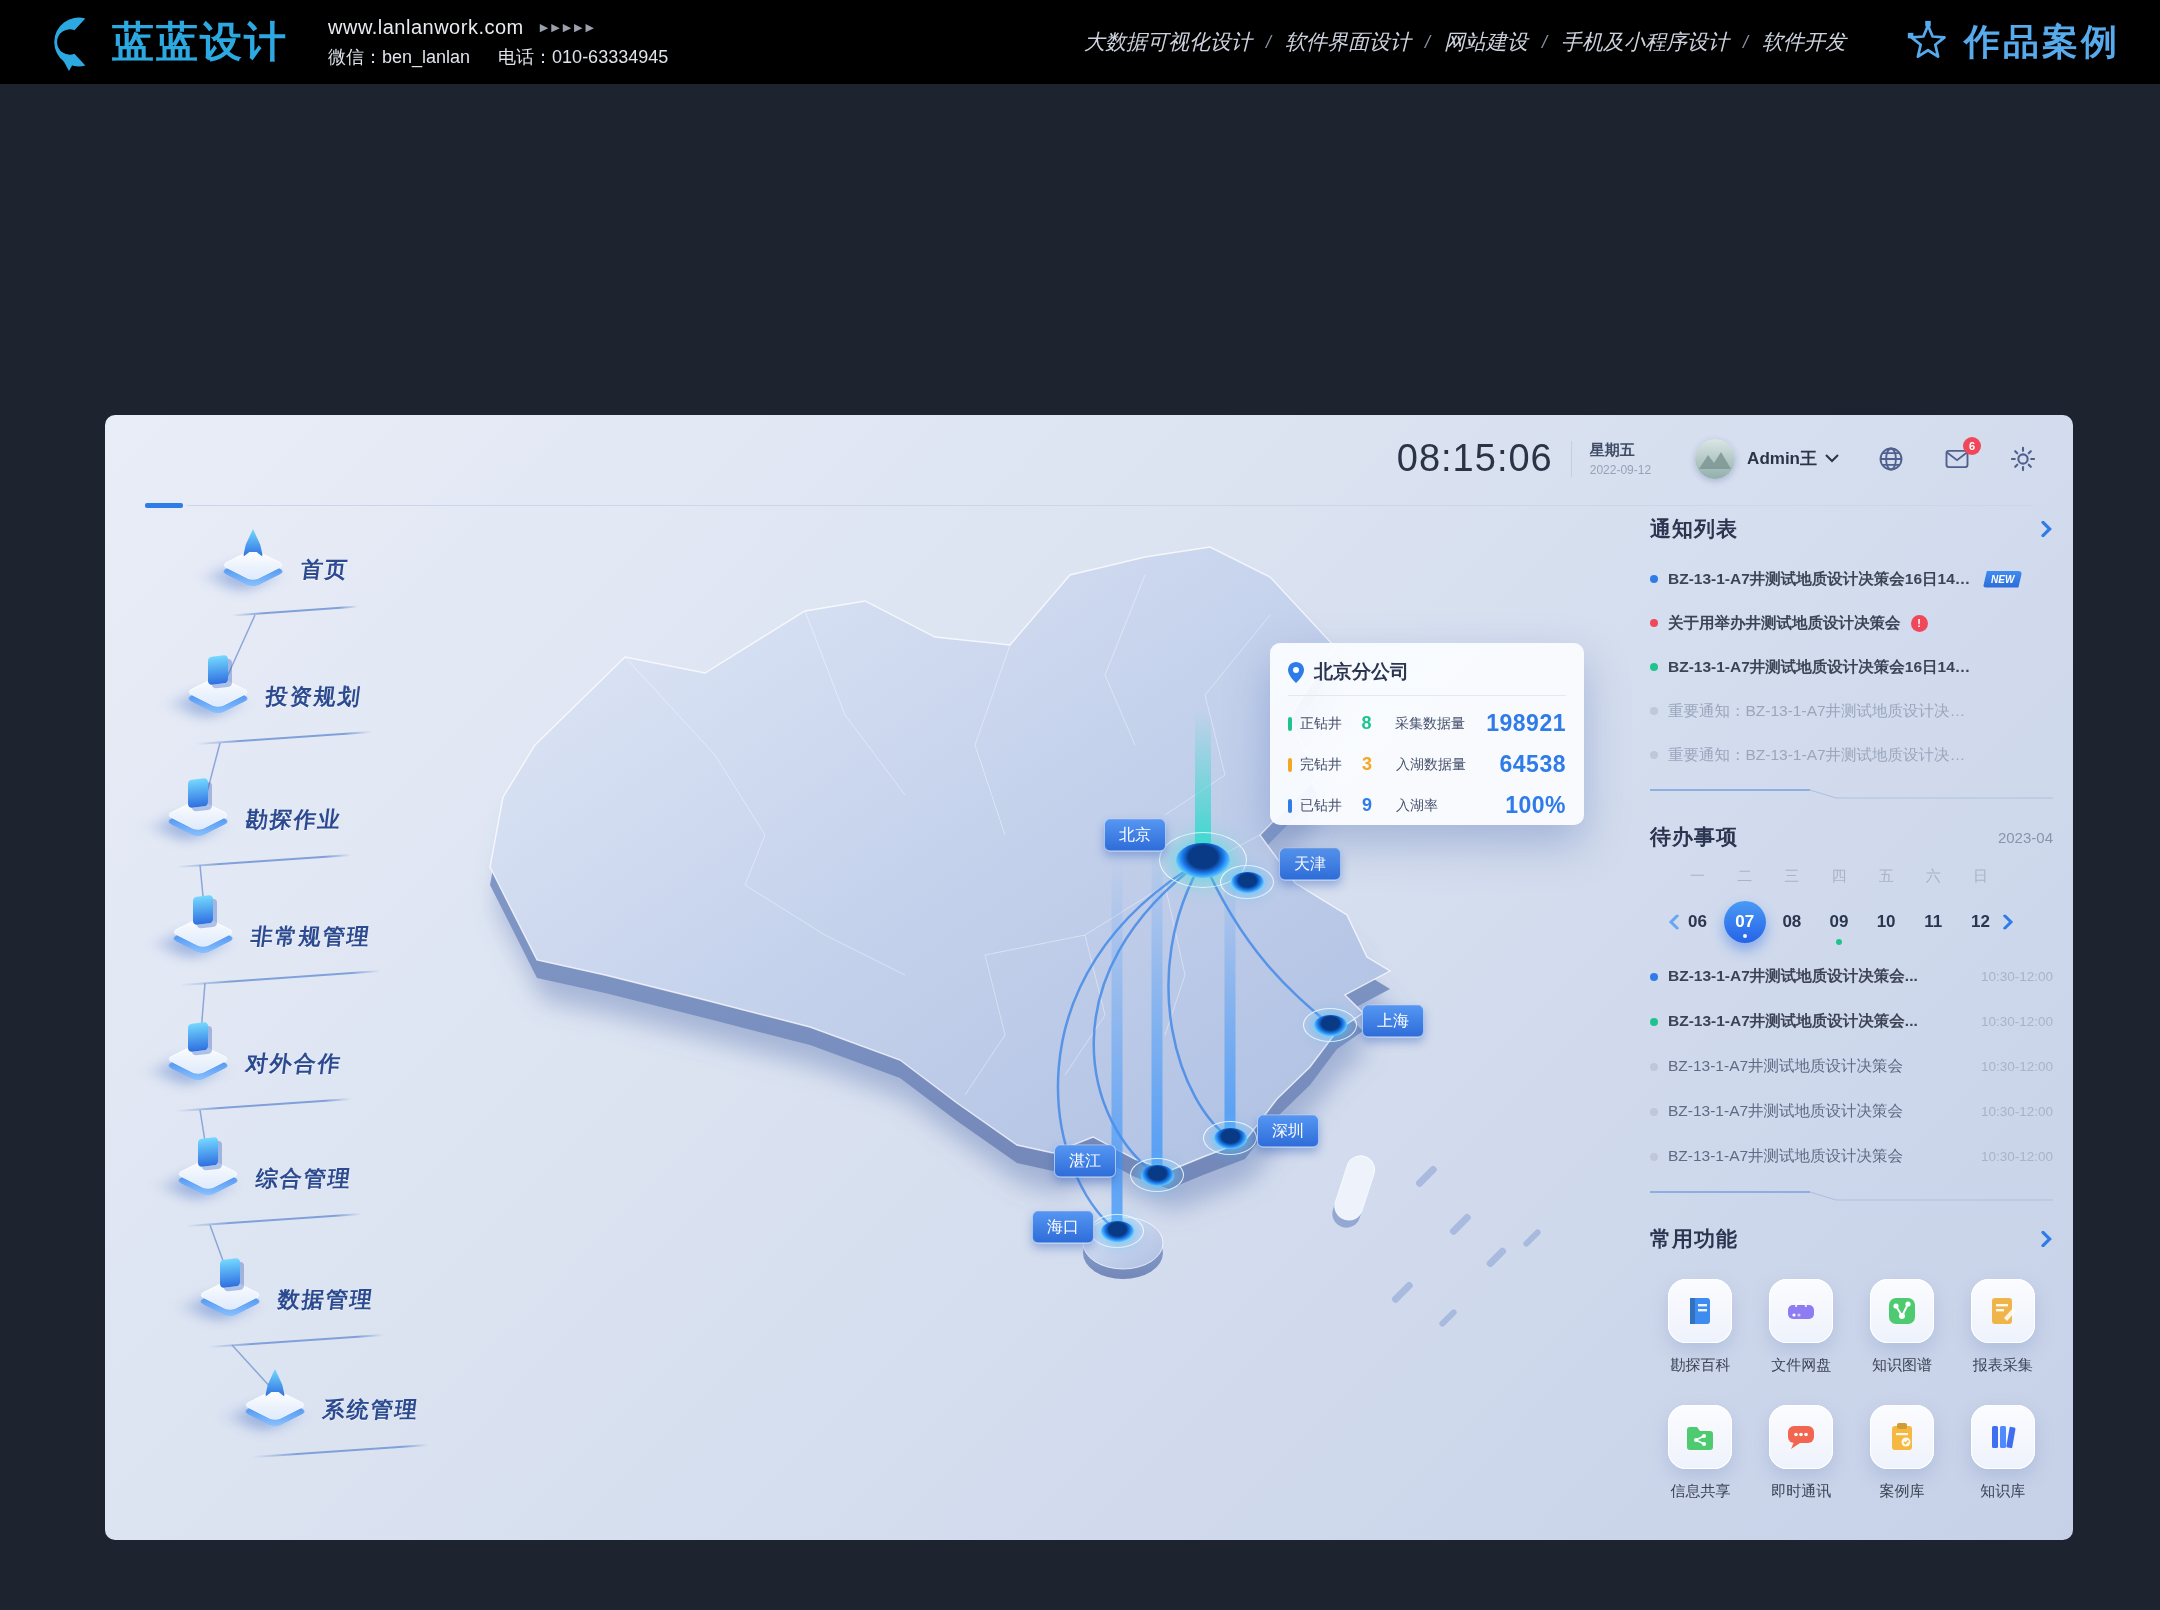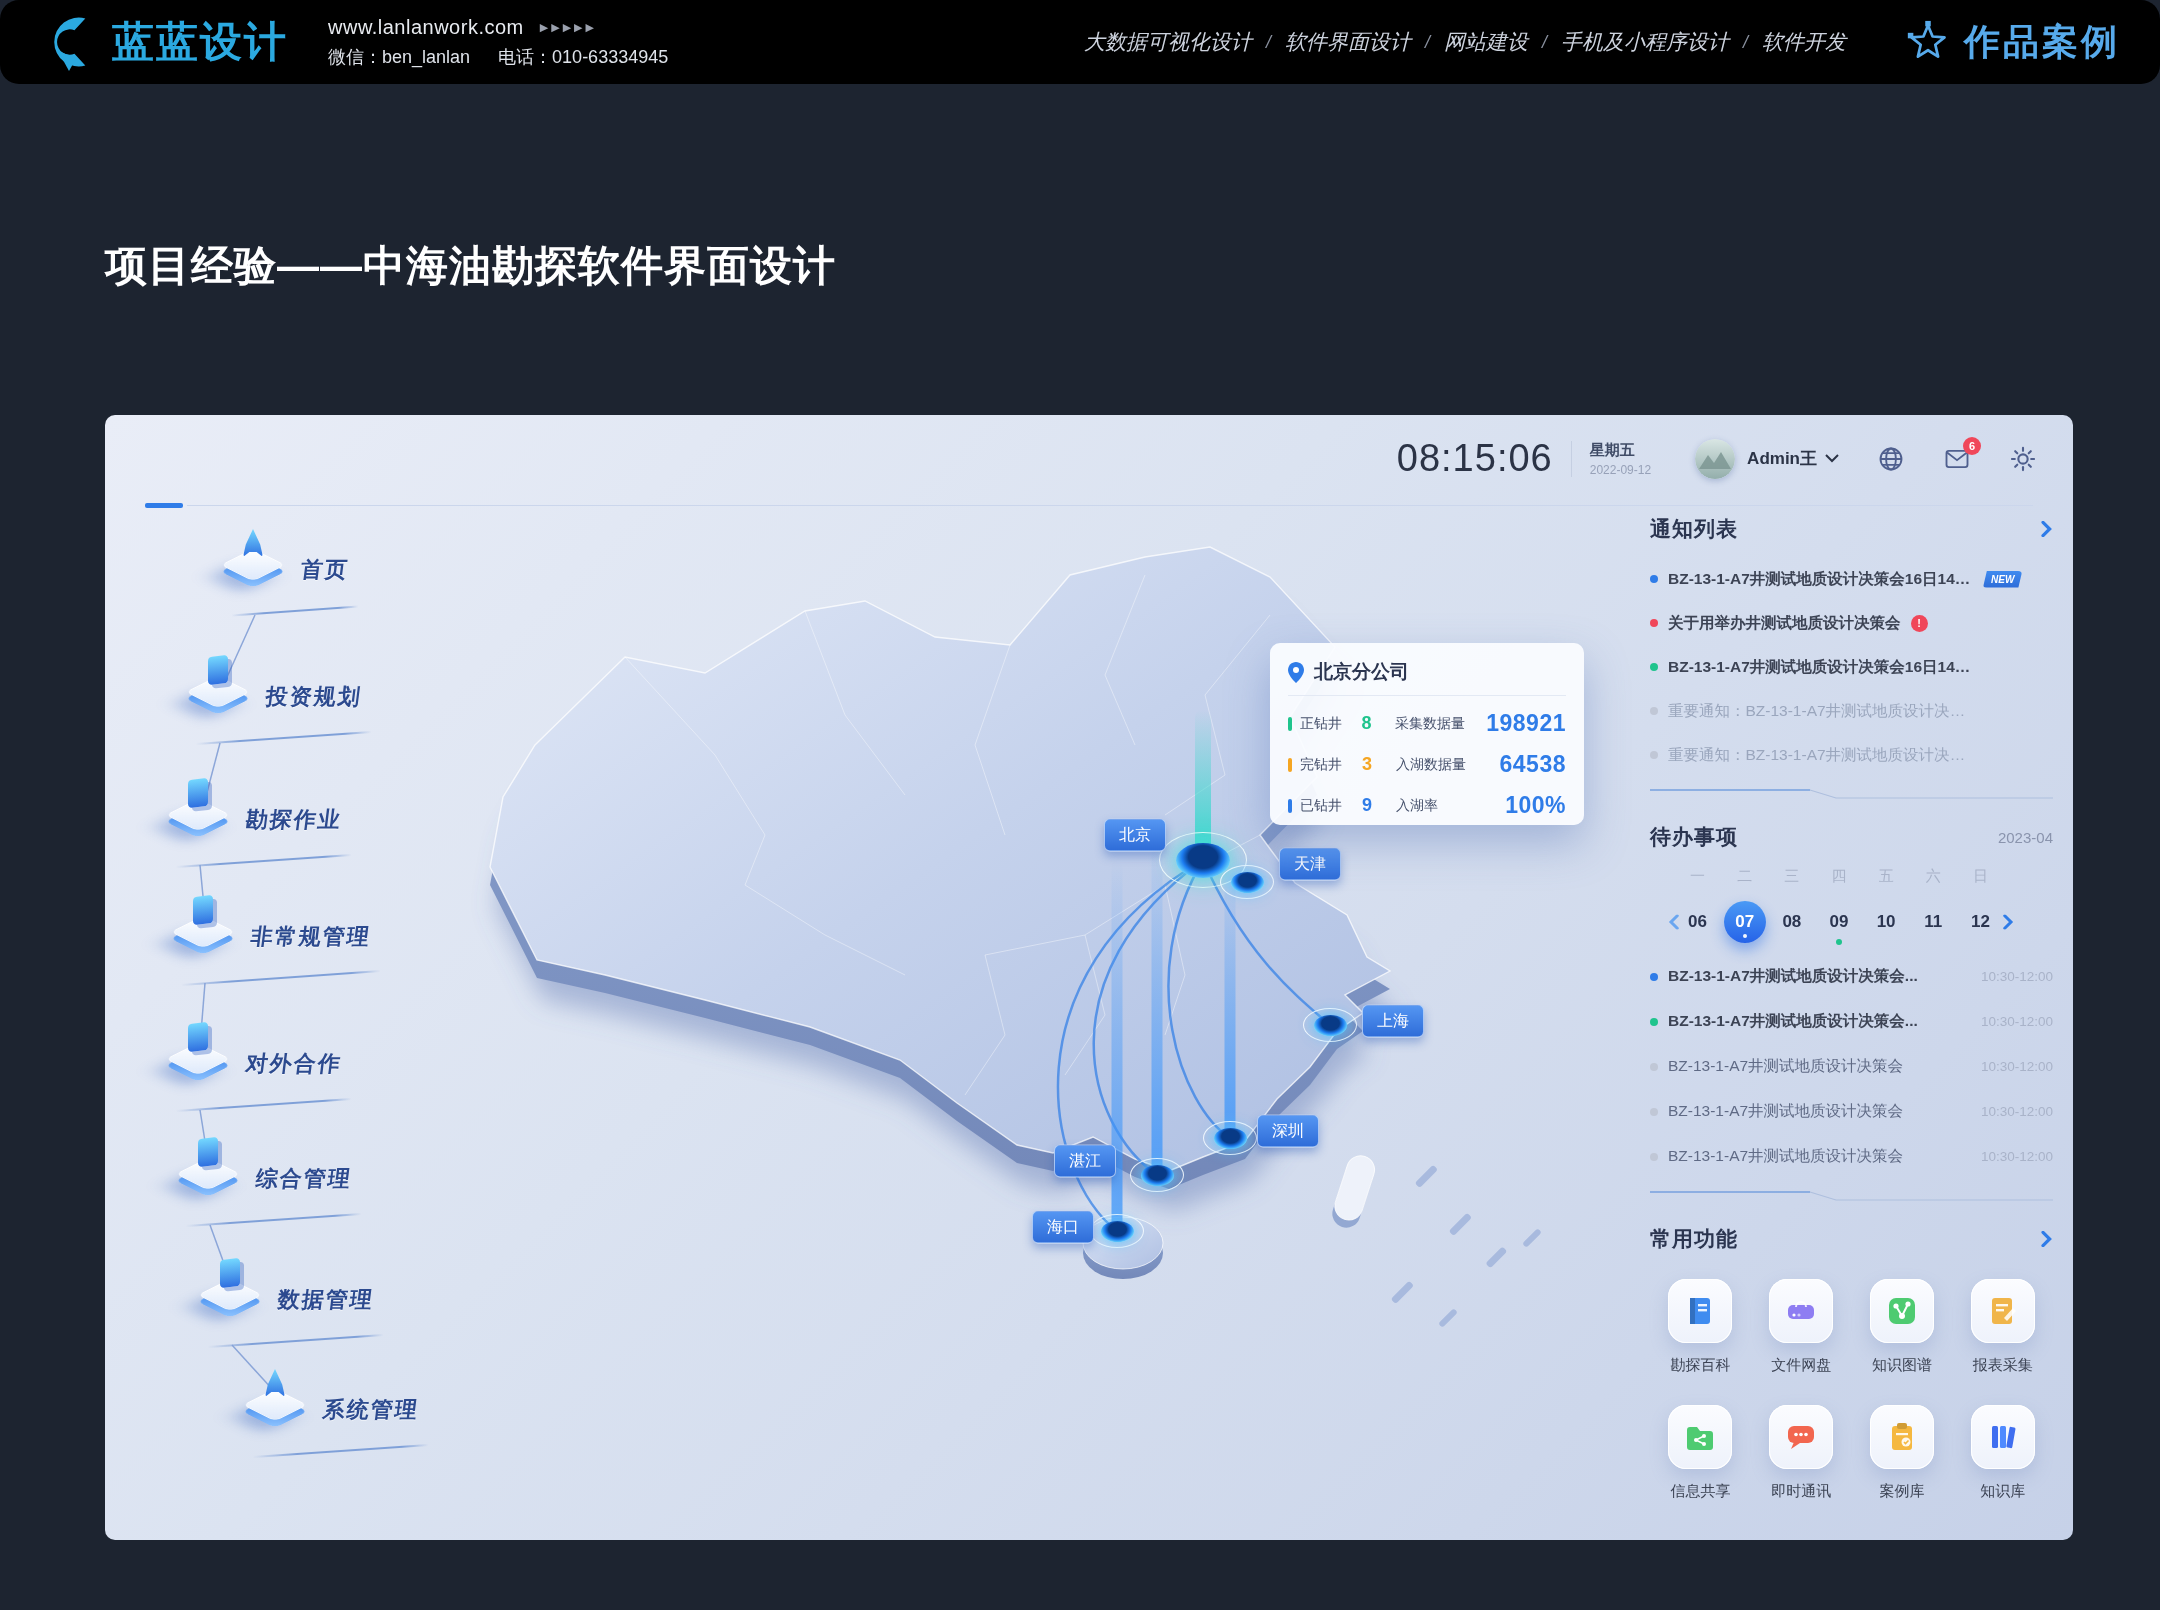--- a/index.html
+++ b/index.html
@@ -1,20 +1,20 @@
 <!DOCTYPE html>
 <html><head>
 <meta charset="utf-8">
 <style>
   html,body{margin:0;padding:0;background:#161b26;}
   *{box-sizing:border-box;font-family:"Liberation Sans","DejaVu Sans",sans-serif;}
   .page{position:relative;width:2160px;height:1610px;background:#1d2430;overflow:hidden;}
 
   
-  .topbar{position:absolute;left:0;top:0;width:2160px;height:84px;background:#000;display:flex;align-items:center;padding:0 40px;border-radius:19px;}
+  .topbar{position:absolute;left:0;top:0;width:2160px;height:84px;background:#000;display:flex;align-items:center;padding:0 40px;}
   .brand{display:flex;align-items:center;gap:14px;}
   .brand-name{font-size:42px;font-weight:900;color:#2ba9e0;letter-spacing:2px;}
   .contact{margin-left:40px;color:#e8ebf0;}
   .url-row{font-size:20px;letter-spacing:.5px;display:flex;align-items:center;gap:16px;}
   .url-arrows{font-size:11px;color:#9aa0ad;letter-spacing:3px;}
   .contact-row{font-size:18px;margin-top:6px;display:flex;gap:28px;color:#dfe3ea;}
   .topnav{margin-left:auto;display:flex;align-items:center;gap:14px;font-style:italic;font-size:21px;color:#cdd3de;white-space:nowrap;}
   .topnav .sep{color:#8a919f;font-size:18px;}
   .portfolio{display:flex;align-items:center;gap:14px;margin-left:60px;}
   .portfolio-label{font-size:36px;font-weight:900;color:#57aaeb;letter-spacing:3px;}
@@ -151,21 +151,20 @@
     <div class="portfolio">
       <svg width="44" height="44" viewBox="0 0 48 48">
         <polygon points="24,6 29,18 42,19 32,27 35,40 24,33 13,40 16,27 6,19 19,18" fill="none" stroke="#57aaeb" stroke-width="3" stroke-linejoin="round"></polygon>
         <rect x="2" y="14" width="6" height="6" fill="#57aaeb"></rect>
         <rect x="21" y="1" width="6" height="6" fill="#57aaeb"></rect>
       </svg>
       <span class="portfolio-label">作品案例</span>
     </div>
   </header>
 
-  <h1 class="page-title">项目经验——中海油勘探软件界面设计</h1>
 
   <div class="app">
 
     <svg class="map-svg" width="1968" height="1125" viewBox="0 0 1968 1125">
       <defs>
         <linearGradient id="land" x1="0" y1="0" x2="1" y2="1">
           <stop offset="0" stop-color="#e2e9f7"></stop>
             <stop offset=".5" stop-color="#c5d2ec"></stop>
             <stop offset="1" stop-color="#aebfe2"></stop>
         </linearGradient>

